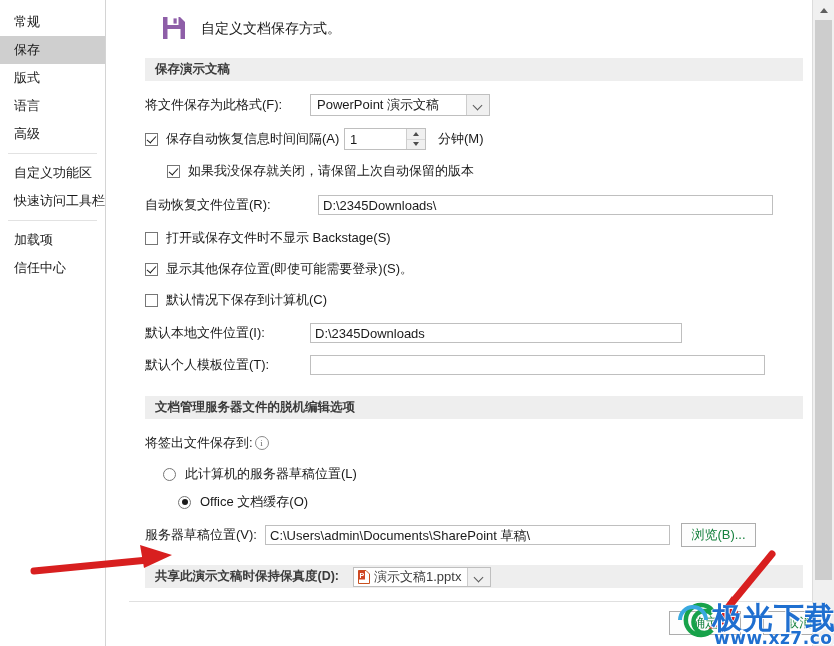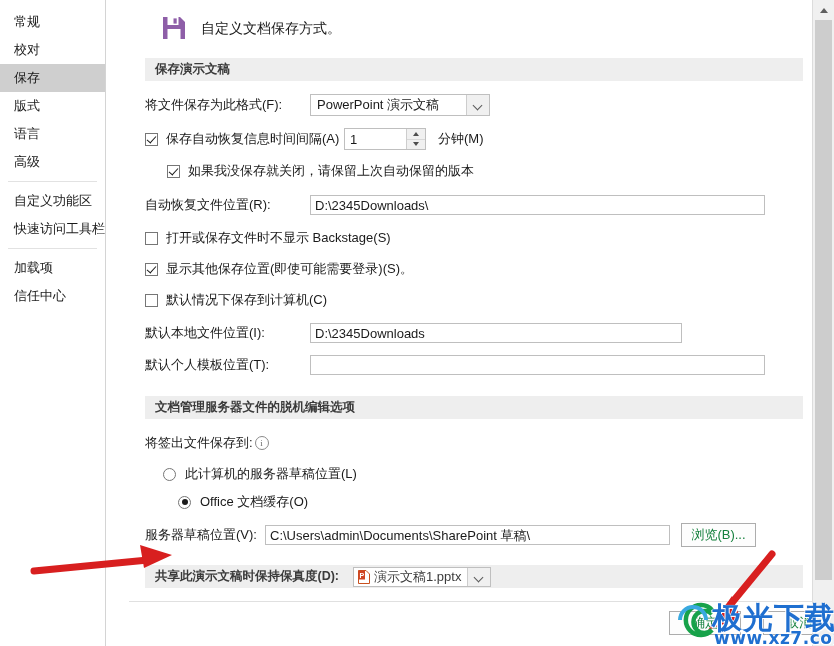--- a/index.html
+++ b/index.html
@@ -139,21 +139,20 @@
   .wm-url{font-size:17px;letter-spacing:0.5px;
     text-shadow:0 0 1px #ffffff,1px 1px 0 #ffffff,-1px 1px 0 #ffffff;}
 </style>
 </head>
 <body>
 
 <div class="dialog">
 
   <div class="nav">
     <div class="nav-item"><span>常规</span></div>
-    <div class="nav-item"><span>校对</span></div>
     <div class="nav-item selected"><span>保存</span></div>
     <div class="nav-item"><span>版式</span></div>
     <div class="nav-item"><span>语言</span></div>
     <div class="nav-item"><span>高级</span></div>
     <div class="nav-sep"></div>
     <div class="nav-item"><span>自定义功能区</span></div>
     <div class="nav-item"><span>快速访问工具栏</span></div>
     <div class="nav-sep"></div>
     <div class="nav-item"><span>加载项</span></div>
     <div class="nav-item"><span>信任中心</span></div>
@@ -200,21 +199,21 @@
         </span>
       </span>
       <span class="lbl" style="margin-left:12px;">分钟(M)</span>
     </div>
 
     <div class="row" style="margin-top:8px;padding-left:38px;">
       <span class="cb checked" style="margin-right:8px;"></span>
       <span class="lbl">如果我没保存就关闭，请保留上次自动保留的版本</span>
     </div>
 
-    <div class="row" style="margin-top:10px;">
+    <div class="row" style="margin-top:10px;gap:8px;">
       <span class="lbl" style="width:165px;">自动恢复文件位置(R):</span>
       <span class="tinput" style="width:455px;">D:\2345Downloads\</span>
     </div>
 
     <div class="row" style="margin-top:9px;">
       <span class="cb" style="margin-right:8px;"></span>
       <span class="lbl">打开或保存文件时不显示 Backstage(S)</span>
     </div>
 
     <div class="row" style="margin-top:7px;">

